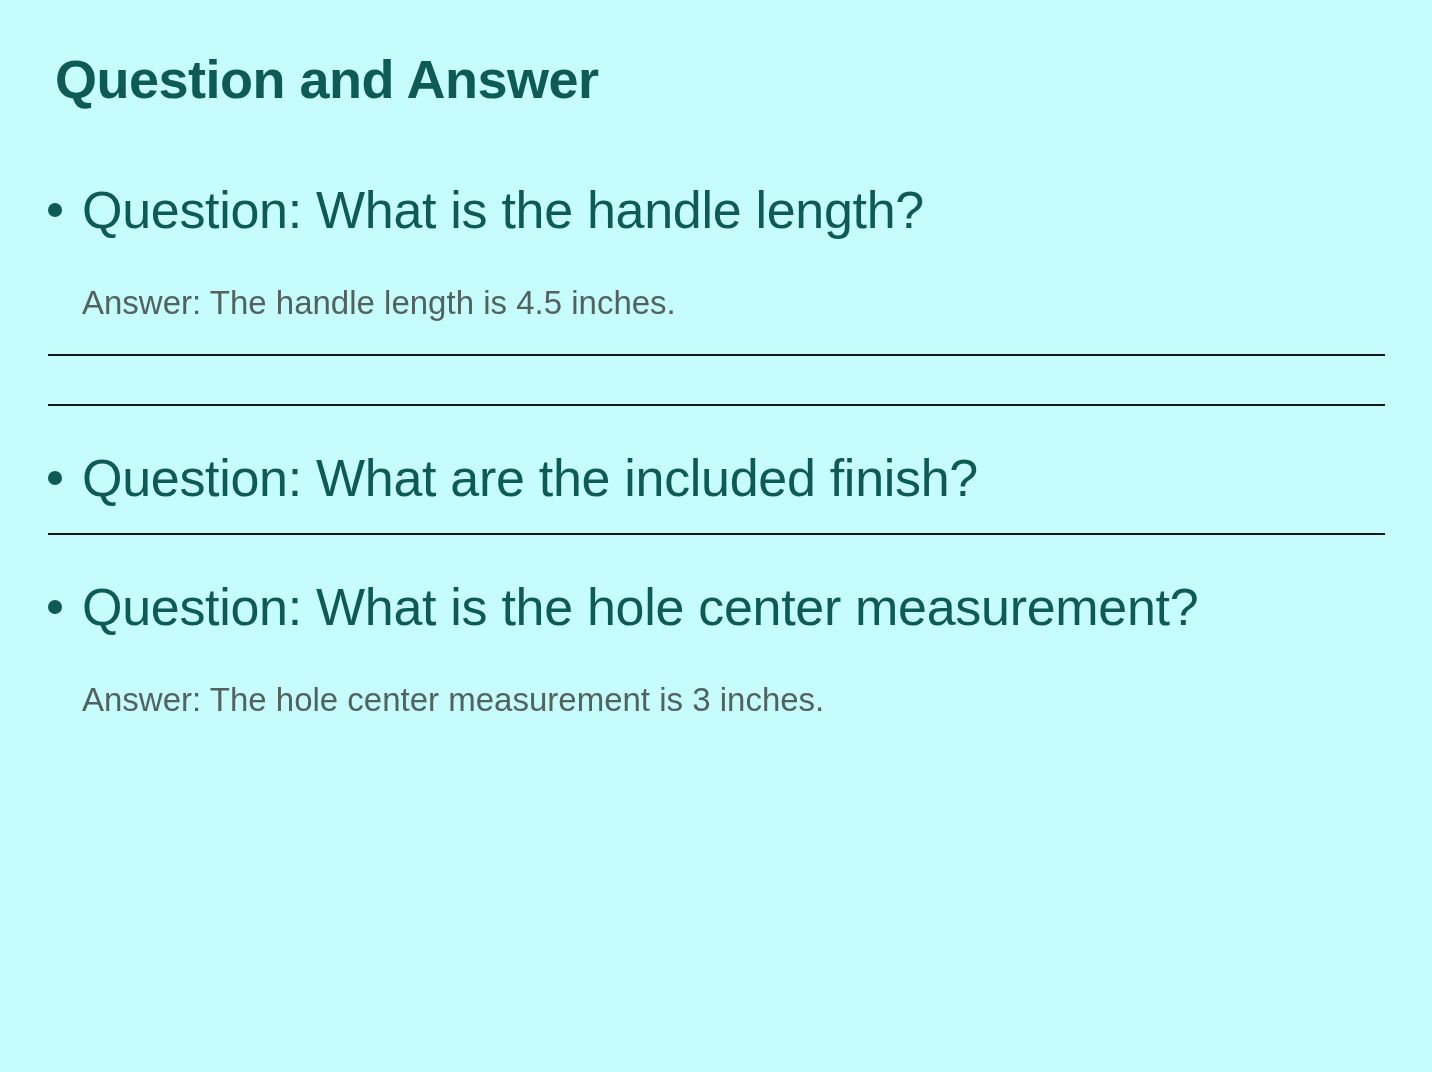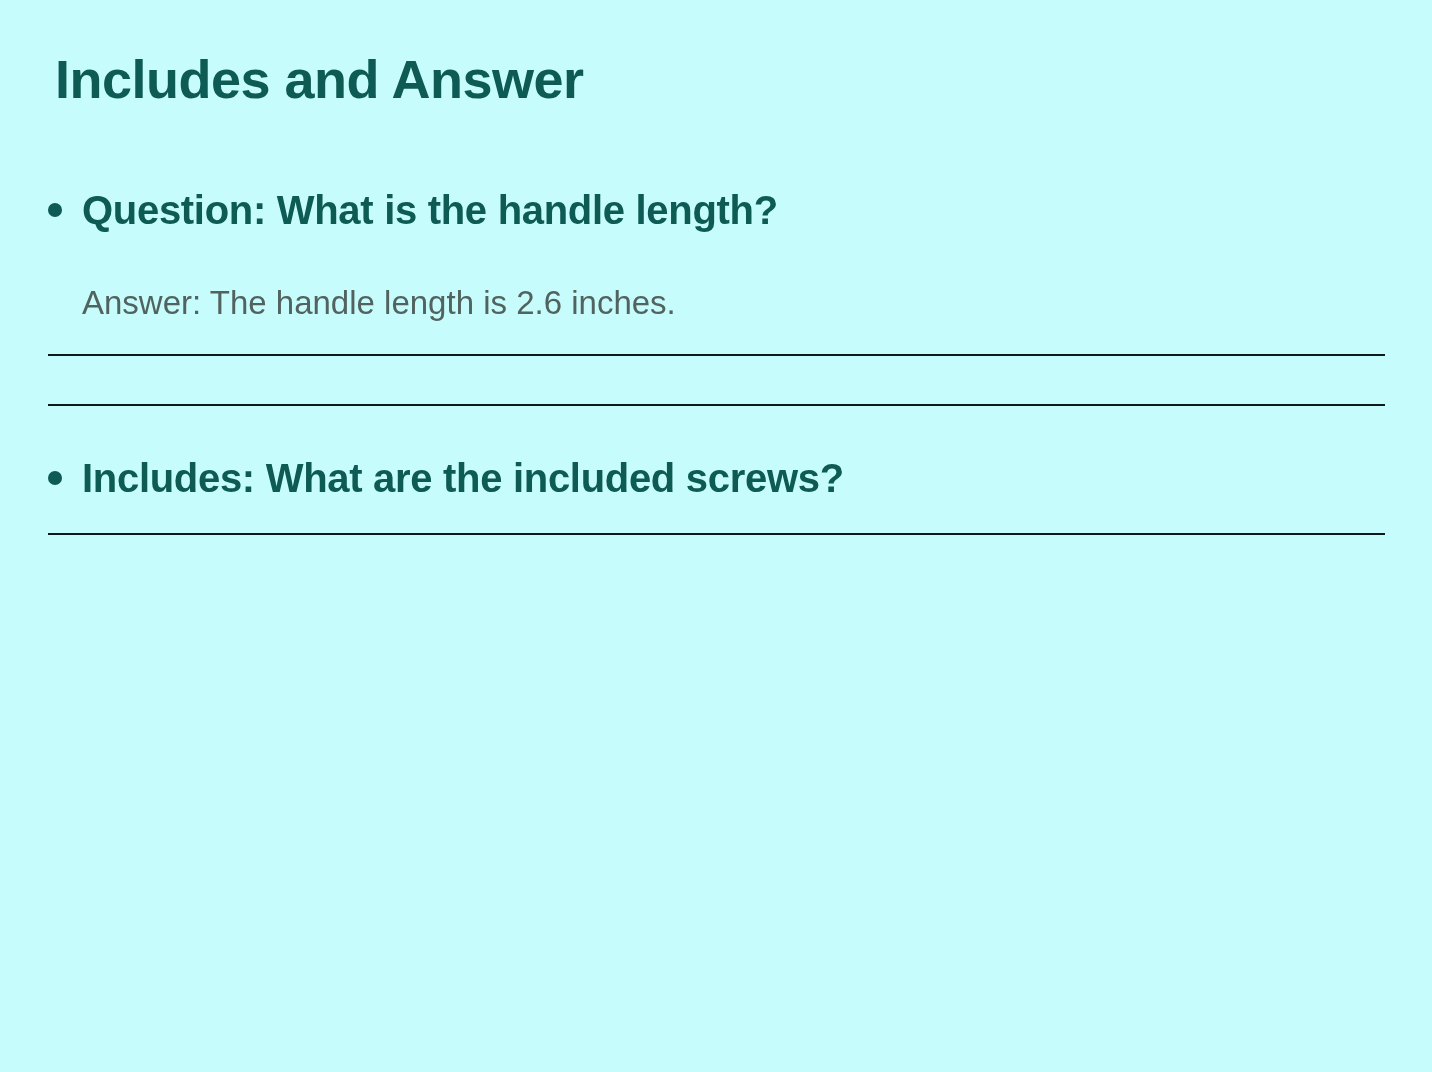--- a/index.html
+++ b/index.html
@@ -40,23 +40,23 @@
   .bullet {
     flex: 0 0 auto;
     width: 14px;
     height: 14px;
     margin: 17px 20px 0 0;
     border-radius: 50%;
     background: #0e5a55;
   }
 
   .question {
-    font-size: 40px;
+    font-size: 52px;
     line-height: 48px;
-    font-weight: 700;
+    font-weight: 400;
     color: #0e5a55;
     letter-spacing: -0.3px;
   }
 
   .answer {
     margin: 49px 0 0 34px;
     font-size: 33px;
     line-height: 40px;
     font-weight: 400;
     color: #52625f;
@@ -66,37 +66,44 @@
     border: none;
     border-top: 2px solid #0e1a19;
     margin: 31px 0 48px 0;
   }
 </style>
 </head>
 <body>
 
 <div class="page">
 
-  <h1 class="page-title">Includes and Answer</h1>
+  <h1 class="page-title">Question and Answer</h1>
 
   <section class="qa-item">
     <div class="q-row">
       <span class="bullet"></span>
       <h2 class="question">Question: What is the handle length?</h2>
     </div>
-    <p class="answer">Answer: The handle length is 2.6 inches.</p>
+    <p class="answer">Answer: The handle length is 4.5 inches.</p>
     <hr class="divider">
   </section>
 
   <section class="qa-item">
     <hr class="divider">
   </section>
 
   <section class="qa-item">
     <div class="q-row">
       <span class="bullet"></span>
-      <h2 class="question">Includes: What are the included screws?</h2>
+      <h2 class="question">Question: What are the included finish?</h2>
     </div>
     <hr class="divider">
   </section>
 
+  <section class="qa-item">
+    <div class="q-row">
+      <span class="bullet"></span>
+      <h2 class="question">Question: What is the hole center measurement?</h2>
+    </div>
+    <p class="answer">Answer: The hole center measurement is 3 inches.</p>
+  </section>
 
 </div>
 
 </body></html>

